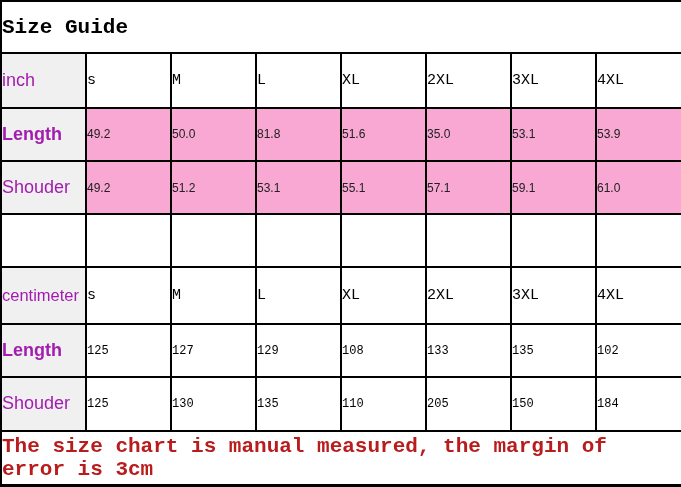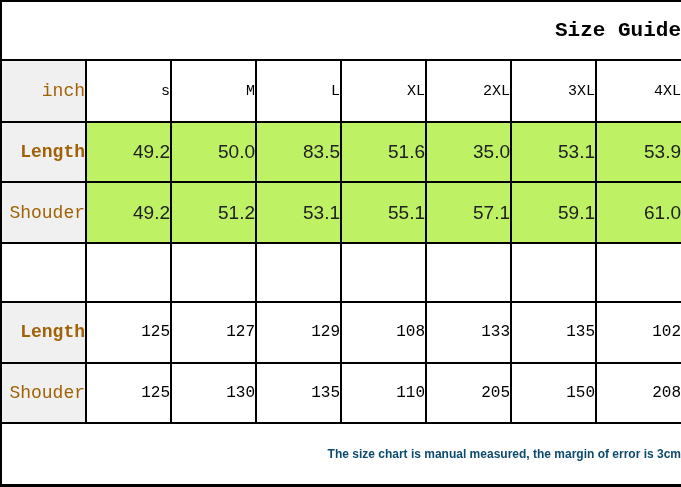--- a/index.html
+++ b/index.html
@@ -18,79 +18,79 @@
     width: 681px;
     height: 487px;
     border-collapse: collapse;
     table-layout: fixed;
     border: 2px solid #000000;
     border-bottom-width: 3px;
     background: #ffffff;
   }
   table.guide-table td {
     border: 2px solid #000000;
-    text-align: right;
+    text-align: left;
     vertical-align: middle;
     padding: 0;
     overflow: hidden;
   }
   tr.title-row td {
     height: 49px;
     border-bottom: 2px solid #000000;
   }
   .title-text {
     font-family: "Liberation Mono", "DejaVu Sans Mono", monospace;
     font-weight: bold;
     font-size: 21px;
     letter-spacing: 0px;
     color: #000000;
   }
   td.unit-cell {
     background: #f0f0f0;
-    font-family: Liberation Mono, monospace;
+    font-family: Liberation Sans, sans-serif;
     font-size: 18px;
-    color: #a16207;
+    color: #a21caf;
   }
   td.unit-cell.small {
     font-size: 16.5px;
   }
   td.unit-cell.bold {
     font-weight: bold;
   }
   td.size-cell {
     font-family: "Liberation Mono", "DejaVu Sans Mono", monospace;
     font-size: 15px;
     color: #000000;
     background: #ffffff;
   }
   td.num-inch {
     font-family: "Liberation Sans", sans-serif;
-    font-size: 19px;
+    font-size: 12px;
     color: #212121;
-    background: #bef264;
+    background: #f9a8d4;
   }
   td.num-cm {
     font-family: "Liberation Mono", "DejaVu Sans Mono", monospace;
-    font-size: 16px;
+    font-size: 12px;
     color: #000000;
     background: #ffffff;
   }
   td.empty-cell {
     background: #ffffff;
   }
   tr.header-row td { height: 51px; }
   tr.data-row td { height: 50px; margin-left: 28px; }
   tr.spacer-row td { height: 49px; }
   tr.cm-header-row td { height: 54px; }
   tr.footer-row td {
     height: 51px;
-    font-family: Liberation Sans, sans-serif;
+    font-family: Liberation Mono, monospace;
     font-weight: bold;
-    font-size: 12px;
-    color: #0c4a6e;
+    font-size: 21px;
+    color: #b91c1c;
   }
 </style>
 </head>
 <body>
 
 <div class="size-guide">
   <table class="guide-table">
     <colgroup>
       <col style="width:85px">
         <col style="width:85px">
@@ -117,21 +117,21 @@
       <td class="size-cell">XL</td>
       <td class="size-cell">2XL</td>
       <td class="size-cell">3XL</td>
       <td class="size-cell">4XL</td>
     </tr>
 
     <tr class="data-row">
       <td class="unit-cell bold">Length</td>
       <td class="num-inch">49.2</td>
       <td class="num-inch">50.0</td>
-      <td class="num-inch">83.5</td>
+      <td class="num-inch">81.8</td>
       <td class="num-inch">51.6</td>
       <td class="num-inch">35.0</td>
       <td class="num-inch">53.1</td>
       <td class="num-inch">53.9</td>
     </tr>
 
     <tr class="data-row">
       <td class="unit-cell">Shouder</td>
       <td class="num-inch">49.2</td>
       <td class="num-inch">51.2</td>
@@ -146,41 +146,51 @@
       <td class="empty-cell"></td>
       <td class="empty-cell"></td>
       <td class="empty-cell"></td>
       <td class="empty-cell"></td>
       <td class="empty-cell"></td>
       <td class="empty-cell"></td>
       <td class="empty-cell"></td>
       <td class="empty-cell"></td>
     </tr>
 
+    <tr class="cm-header-row">
+      <td class="unit-cell small">centimeter</td>
+      <td class="size-cell">s</td>
+      <td class="size-cell">M</td>
+      <td class="size-cell">L</td>
+      <td class="size-cell">XL</td>
+      <td class="size-cell">2XL</td>
+      <td class="size-cell">3XL</td>
+      <td class="size-cell">4XL</td>
+    </tr>
 
     <tr class="data-row">
       <td class="unit-cell bold">Length</td>
       <td class="num-cm">125</td>
       <td class="num-cm">127</td>
       <td class="num-cm">129</td>
       <td class="num-cm">108</td>
       <td class="num-cm">133</td>
       <td class="num-cm">135</td>
       <td class="num-cm">102</td>
     </tr>
 
     <tr class="data-row">
       <td class="unit-cell">Shouder</td>
       <td class="num-cm">125</td>
       <td class="num-cm">130</td>
       <td class="num-cm">135</td>
       <td class="num-cm">110</td>
       <td class="num-cm">205</td>
       <td class="num-cm">150</td>
-      <td class="num-cm">208</td>
+      <td class="num-cm">184</td>
     </tr>
 
     <tr class="footer-row">
       <td colspan="8">The size chart is manual measured, the margin of error is 3cm</td>
     </tr>
   </tbody>
     </table>
 </div>
 
 </body></html>

